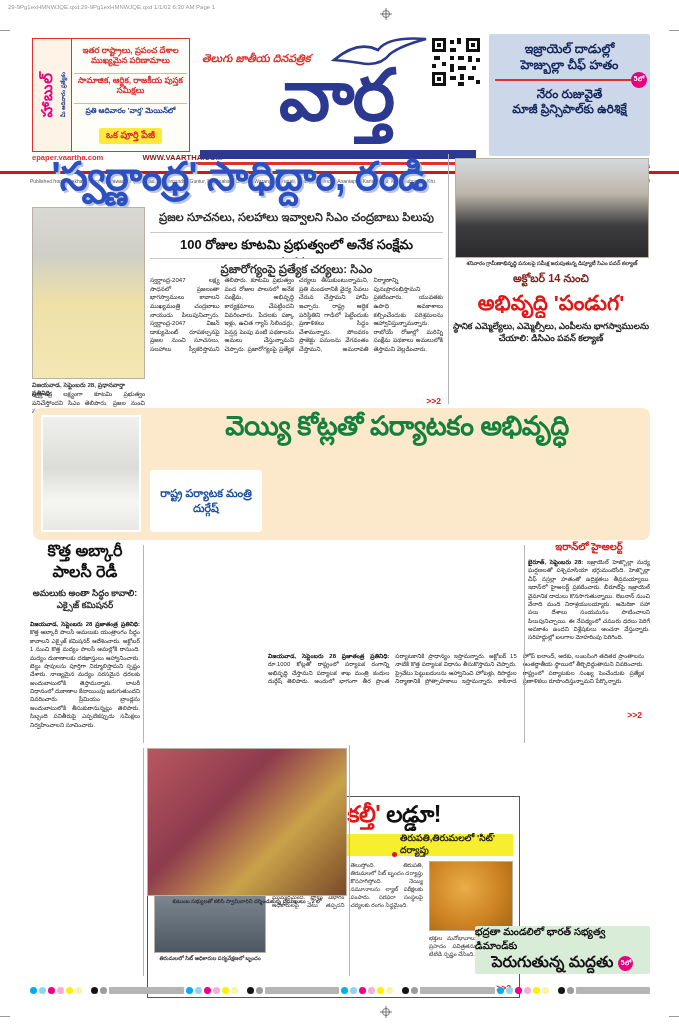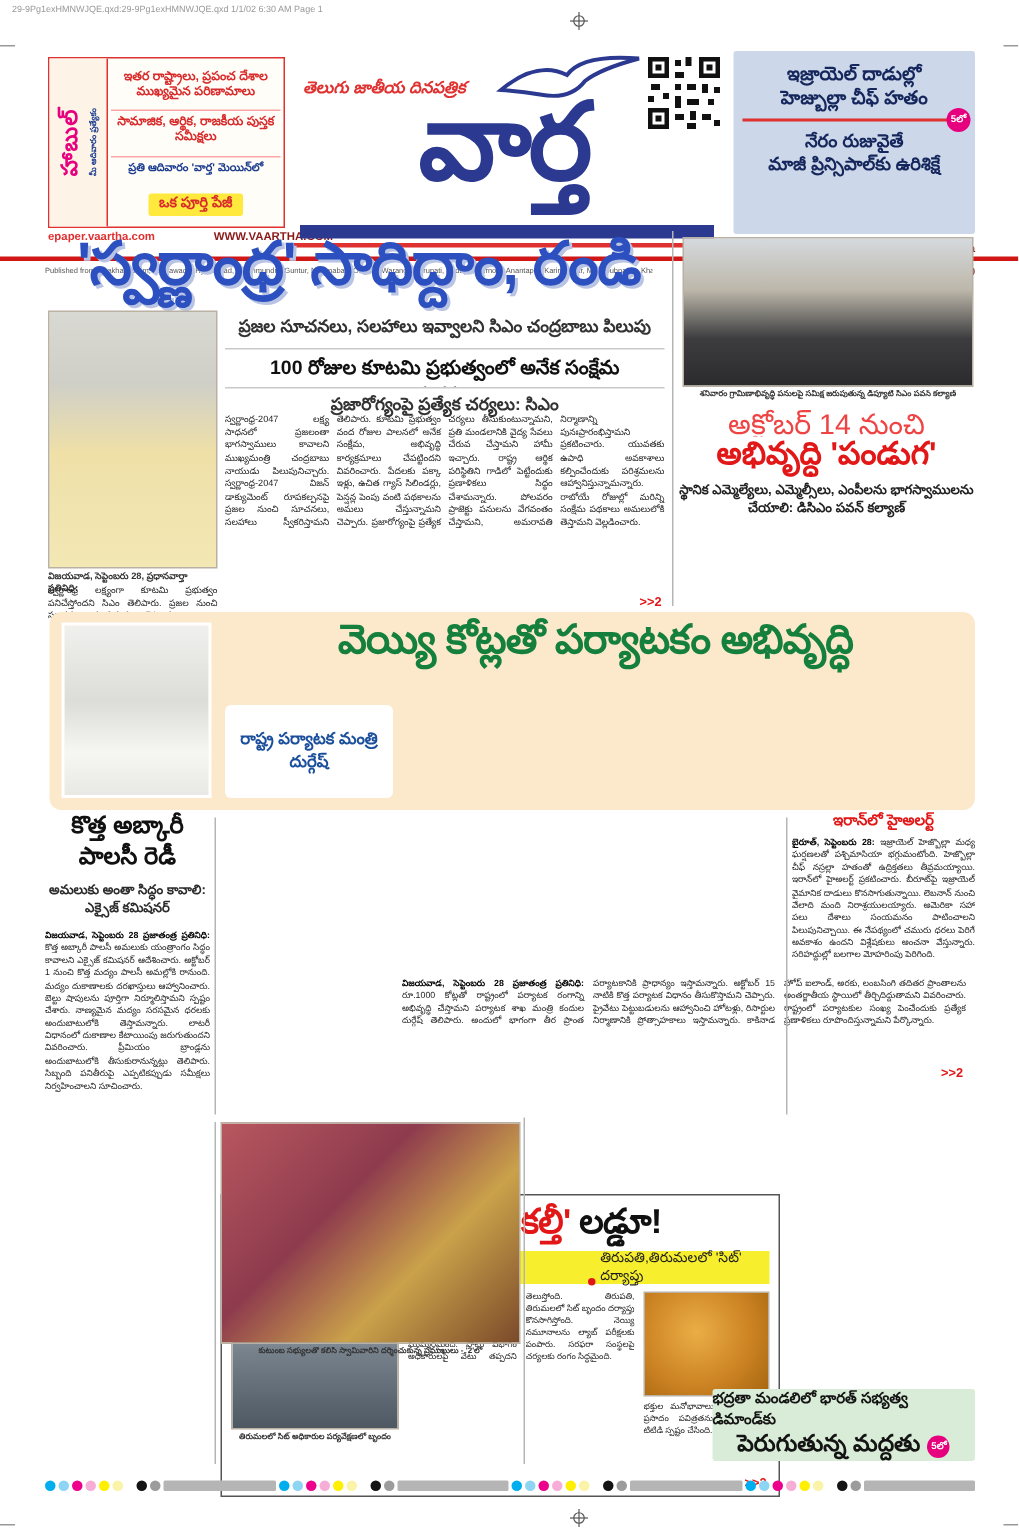--- a/index.html
+++ b/index.html
@@ -61,35 +61,35 @@
   .ph-min{background:linear-gradient(180deg,#f0f0ee 0%,#dcdcd8 45%,#f6f6f2 75%,#e8e8e4 100%);}
   .ph-sit{background:linear-gradient(180deg,#a8b1ba 0%,#75808b 45%,#4d5863 100%);}
   .ph-laddu{background:radial-gradient(circle at 42% 38%,#eaae46 0%,#cd8424 55%,#a5650f 100%);}
   .ph-fam{background:linear-gradient(135deg,#b8575f 0%,#8e3b4e 38%,#caa24a 66%,#7a4a2a 100%);}
   .cap{font-size:5.4px;color:#333;font-weight:bold;line-height:1.3;text-align:center;}
   .bodytxt{font-size:6.1px;line-height:1.42;color:#1d1d1d;}
   .dl{font-weight:800;color:#000;}
   .jump{position:absolute;right:2px;bottom:0;color:#e21717;font-weight:800;font-size:8.5px;}
   .vdiv{width:1px;background:#b5b5b5;}
   
-  .kicker{font-weight:400;font-size:19px;color:#ef4444;}
+  .kicker{font-weight:700;font-size:11px;color:#7f1d1d;}
   .fest-head{font-weight:800;font-size:21px;color:#e21717;}
   .fest-deck{font-weight:800;font-size:8.8px;color:#222;line-height:1.4;}
   
   .banner{background:#fce8ca;border-radius:8px;}
   .t-head{font-weight:800;font-size:27px;color:#15803d;letter-spacing:-0.5px;}
   .t-box{background:#fff;border-radius:4px;display:flex;align-items:center;justify-content:center;
          color:#1b4f9c;font-weight:800;font-size:11px;line-height:1.4;text-align:center;padding:2px;}
   
   .lbox{border:1px solid #555;background:#fff;box-sizing:border-box;}
   .l-head{font-weight:800;font-size:23px;color:#111;letter-spacing:-0.5px;}
   .l-acc{color:#e21717;}
   .strip{background:#f7ee2e;display:flex;justify-content:space-around;align-items:center;
          height:22px;margin:3px 6px;padding:0 4px;}
-  .strip-item{display:flex;align-items:flex-end;gap:3px;font-weight:400;font-size:9.3px;color:#1d1d1d;padding-left:48px;}
+  .strip-item{display:flex;align-items:flex-end;gap:3px;font-weight:700;font-size:9.3px;color:#1d1d1d;padding-left:48px;}
   .bdot{width:5px;height:5px;border-radius:50%;background:#e21717;flex:0 0 auto;}
   
   .sh-blk{font-weight:800;color:#111;}
   .sh-red{font-weight:800;color:#e21717;}
   .subdeck{font-weight:800;color:#2b2b2b;line-height:1.35;}
   .unbox{background:#d9ecd7;border-radius:2px;display:flex;flex-direction:column;
          align-items:center;justify-content:center;gap:2px;}
   .un-l1{font-weight:800;font-size:10px;color:#141414;}
   .un-l2{font-weight:800;font-size:15.5px;color:#141414;display:flex;align-items:center;gap:5px;}
   

